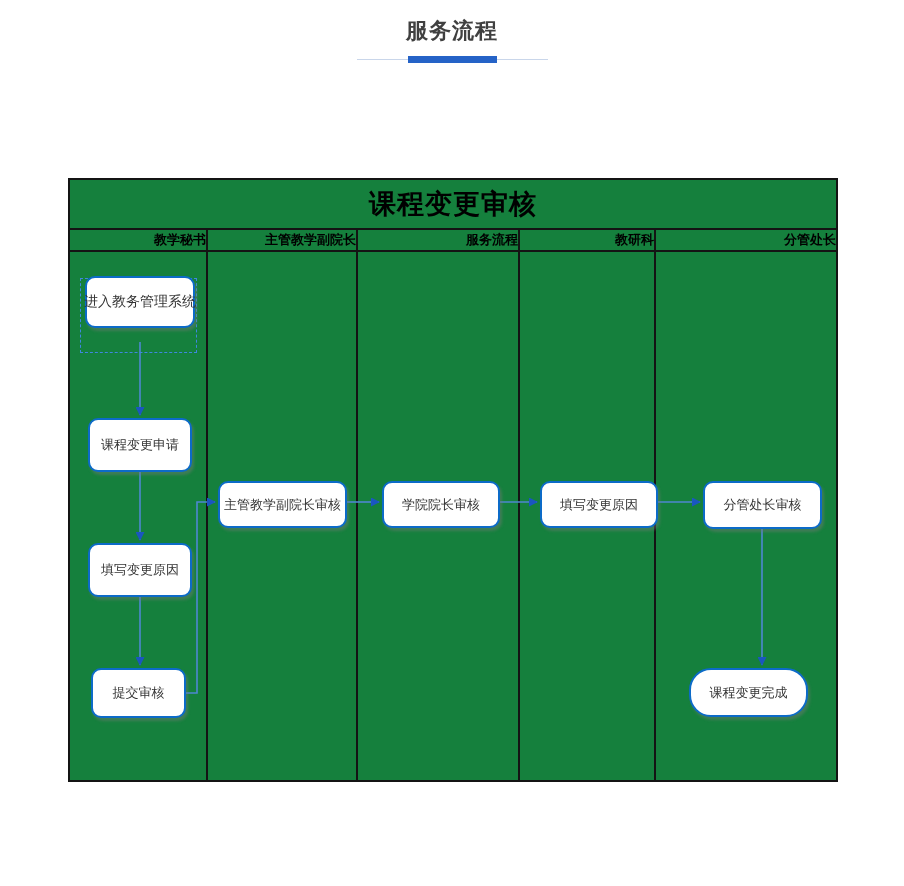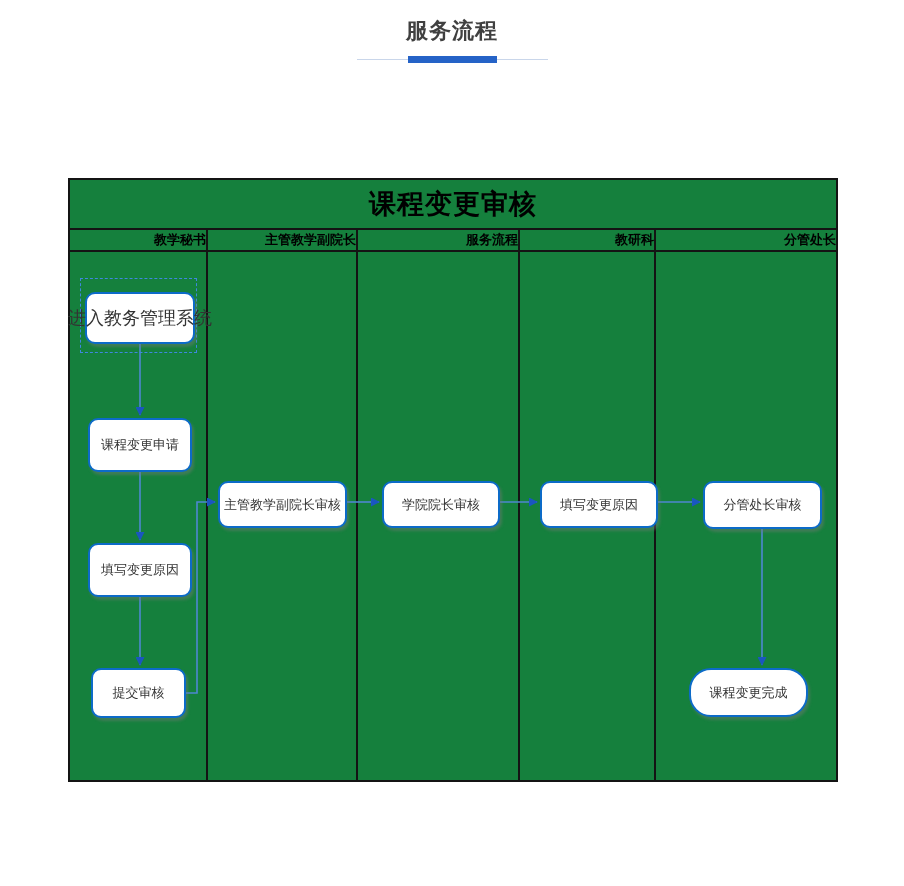--- a/index.html
+++ b/index.html
@@ -30,21 +30,21 @@
 
   
   .overlay { position:absolute; left:0; top:0; width:766px; height:600px; }
   .edges { position:absolute; left:0; top:0; width:766px; height:600px; }
   .node { position:absolute; display:flex; align-items:center; justify-content:center;
     background:#ffffff; border:2px solid #0c6bc8; border-radius:10px;
     font-size:13px; color:#333333; text-align:center; white-space:nowrap;
     box-shadow:2px 3px 3px rgba(120,120,120,0.45); cursor:pointer; }
   .selection-rect { position:absolute; left:10px; top:98px; width:117px; height:75px;
     border:1px dashed #3f87e0; }
-  .n1 { left:15px;  top:112px; width:110px; height:52px; font-size:18px; }
+  .n1 { left:15px;  top:96px; width:110px; height:52px; font-size:14px; }
   .n2 { left:18px;  top:238px; width:104px; height:54px; }
   .n3 { left:18px;  top:363px; width:104px; height:54px; }
   .n4 { left:21px;  top:488px; width:95px;  height:50px; }
   .n5 { left:148px; top:301px; width:129px; height:47px; }
   .n6 { left:312px; top:301px; width:118px; height:47px; }
   .n7 { left:470px; top:301px; width:118px; height:47px; }
   .n8 { left:633px; top:301px; width:119px; height:48px; }
   .n9 { left:619px; top:488px; width:119px; height:49px;border-radius:22px; }
 </style>
 </head>

